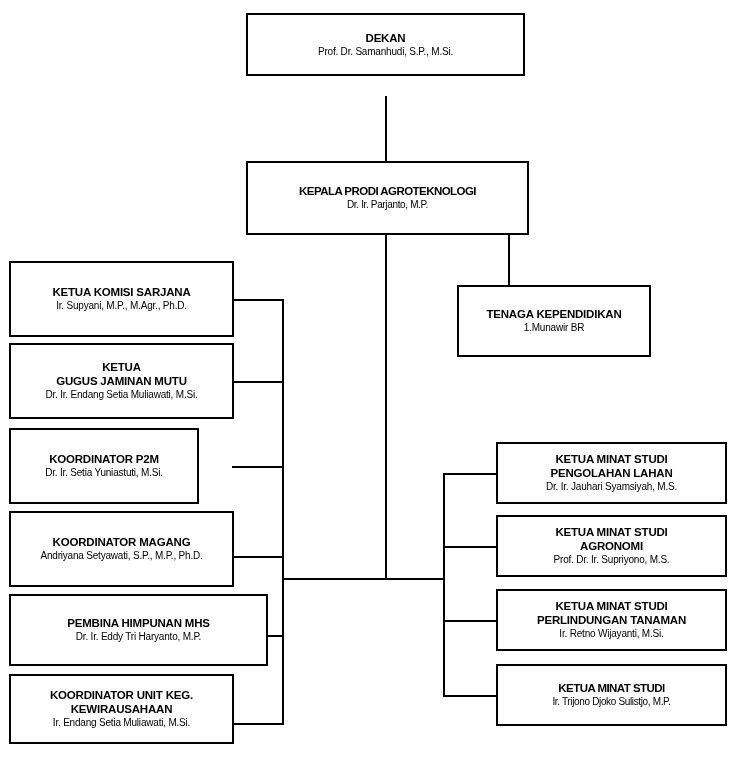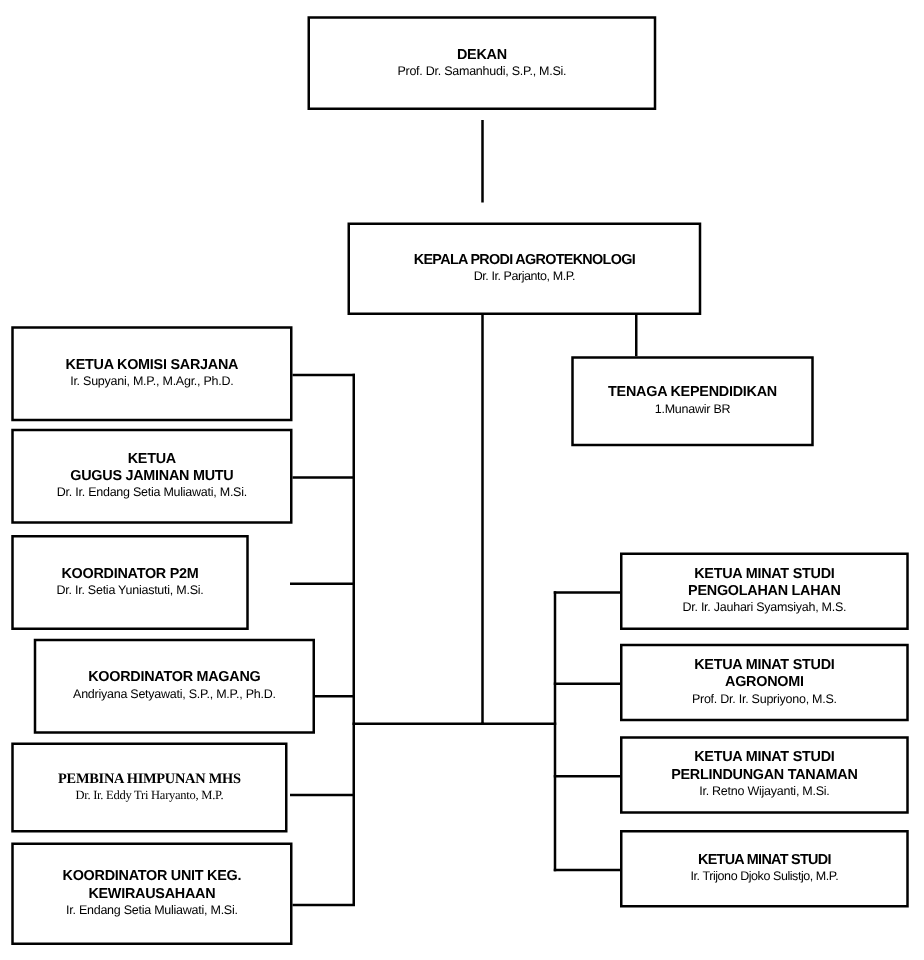--- a/index.html
+++ b/index.html
@@ -88,26 +88,26 @@
 
   <div class="line v" style="left:443px; top:473px; height:224px;"></div>
 
   <div class="line h" style="left:385px; top:578px; width:60px;"></div>
 
   <div class="line h" style="left:443px; top:473px; width:54px;"></div>
   <div class="line h" style="left:443px; top:546px; width:54px;"></div>
   <div class="line h" style="left:443px; top:620px; width:54px;"></div>
   <div class="line h" style="left:443px; top:695px; width:54px;"></div>
 
-  <div class="node" style="left:246px; top:13px; width:279px; height:75px;">
+  <div class="node" style="left:246px; top:13px; width:279px; height:63px;">
     <div class="title">DEKAN</div>
     <div class="name">Prof. Dr. Samanhudi, S.P., M.Si.</div>
   </div>
 
-  <div class="node tight" style="left:246px; top:178px; width:283px; height:74px;margin-left:32px;">
+  <div class="node tight" style="left:246px; top:161px; width:283px; height:74px;">
     <div class="title">KEPALA PRODI AGROTEKNOLOGI</div>
     <div class="name">Dr. Ir. Parjanto, M.P.</div>
   </div>
 
   <div class="node" style="left:457px; top:285px; width:194px; height:72px;">
     <div class="title">TENAGA KEPENDIDIKAN</div>
     <div class="name">1.Munawir BR</div>
   </div>
 
   <div class="node" style="left:9px; top:343px; width:225px; height:76px;">
@@ -119,31 +119,31 @@
   <div class="node" style="left:9px; top:261px; width:225px; height:76px;">
     <div class="title">KETUA KOMISI SARJANA</div>
     <div class="name">Ir. Supyani, M.P., M.Agr., Ph.D.</div>
   </div>
 
   <div class="node" style="left:9px; top:428px; width:190px; height:76px;">
     <div class="title">KOORDINATOR P2M</div>
     <div class="name">Dr. Ir. Setia Yuniastuti, M.Si.</div>
   </div>
 
-  <div class="node" style="left:9px; top:511px; width:225px; height:76px;margin-left:18px;">
+  <div class="node" style="left:9px; top:511px; width:225px; height:76px;">
     <div class="title">KOORDINATOR MAGANG</div>
     <div class="name">Andriyana Setyawati, S.P., M.P., Ph.D.</div>
   </div>
 
-  <div class="node" style="left:9px; top:594px; width:221px; height:72px;font-family:Liberation Serif, serif;">
+  <div class="node" style="left:9px; top:594px; width:259px; height:72px;">
     <div class="title">PEMBINA HIMPUNAN MHS</div>
     <div class="name">Dr. Ir. Eddy Tri Haryanto, M.P.</div>
   </div>
 
-  <div class="node" style="left:9px; top:674px; width:225px; height:82px;">
+  <div class="node" style="left:9px; top:674px; width:225px; height:70px;">
     <div class="title">KOORDINATOR UNIT KEG.</div>
     <div class="title">KEWIRAUSAHAAN</div>
     <div class="name">Ir. Endang Setia Muliawati, M.Si.</div>
   </div>
 
   <div class="node" style="left:496px; top:442px; width:231px; height:62px;">
     <div class="title">KETUA MINAT STUDI</div>
     <div class="title">PENGOLAHAN LAHAN</div>
     <div class="name">Dr. Ir. Jauhari Syamsiyah,  M.S.</div>
   </div>

